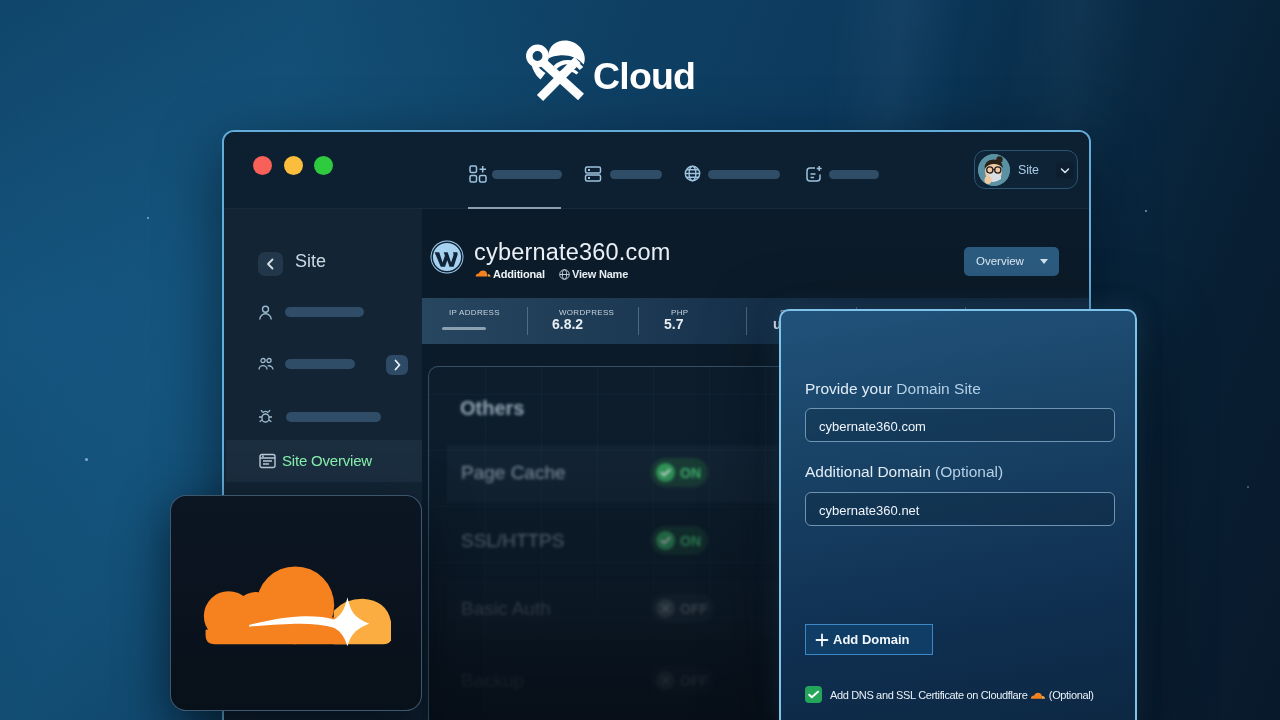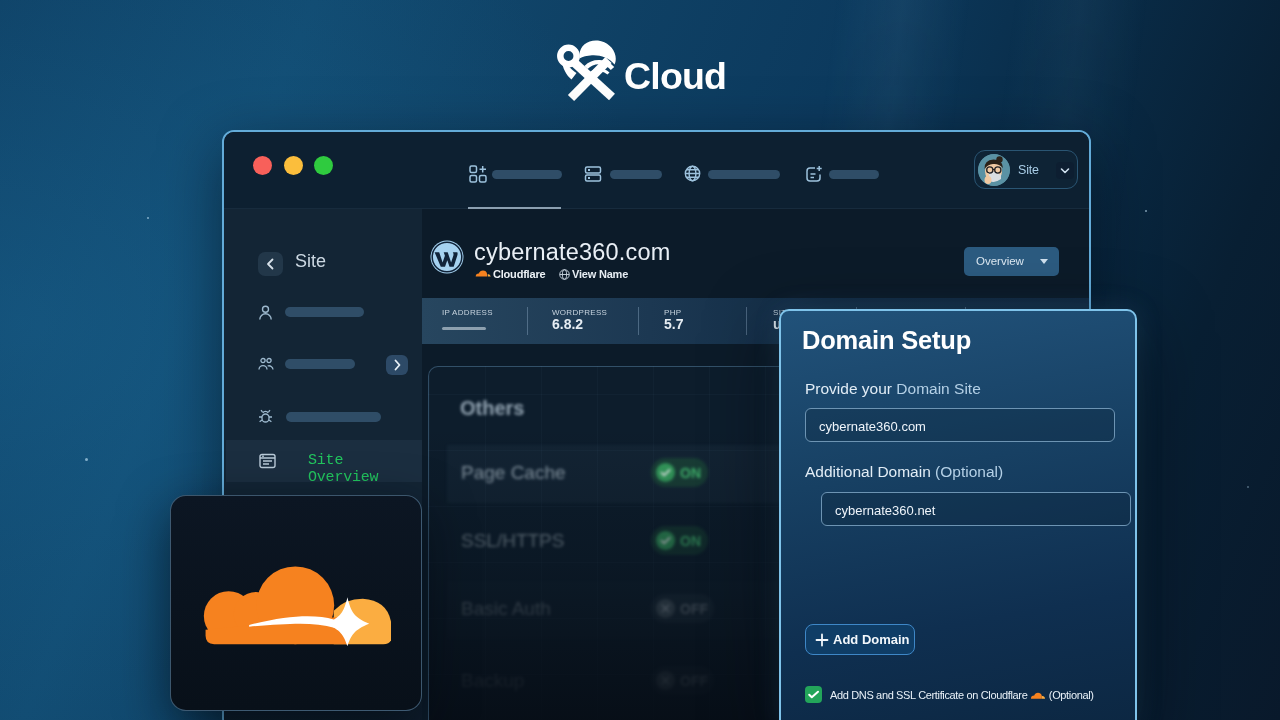--- a/index.html
+++ b/index.html
@@ -46,35 +46,35 @@
   .sidebar { position:absolute; left:0; top:77px; width:198px; height:523px; background:linear-gradient(180deg, #132535 68%, #0e1c2b 100%); }
   .content { position:absolute; left:198px; top:77px; width:671px; height:523px; background:#0c1b29; }
 
   .backbtn { position:absolute; left:34px; top:43px; width:25px; height:24px; border-radius:7px;
     background:#223749; color:#d8e2ea; }
   .backtxt { position:absolute; left:71px; top:42px; font-size:18px; color:#ccd8e2; }
   .sbicon { position:absolute; left:34px; color:#9db9ce; }
   .sbchev { position:absolute; left:162px; top:146px; width:22px; height:20px; border-radius:6px;
     background:#2d4a67; }
   .active-row { position:absolute; left:2px; top:231px; width:196px; height:42px; background:#1b2e40; }
-  .active-row .txt { position:absolute; left:82px; top:12px; font-size:15px; letter-spacing:-0.2px; color:#22c55e;font-family:Liberation Mono, monospace; }
+  .active-row .txt { position:absolute; left:56px; top:12px; font-size:15px; letter-spacing:-0.2px; color:#86efac; }
 
   
   .hdr-domain { position:absolute; left:52px; top:30px; font-size:23.5px; color:#e9eff5; letter-spacing:0.2px; }
   .hdr-sub { position:absolute; left:53px; top:58px; height:14px; width:220px; }
   .actions { position:absolute; left:542px; top:38px; width:95px; height:29px; border-radius:5px;
     background:#2c5b80; }
   .actions span { position:absolute; left:12px; top:8px; font-size:11.5px; color:#dce8f2; }
   .actions .tri { position:absolute; left:76px; top:12px; width:0; height:0;
     border-left:4.5px solid transparent; border-right:4.5px solid transparent; border-top:5.5px solid #cfe0ee; }
 
   
   .stats { position:absolute; left:0; top:89px; width:671px; height:46px;
     background:linear-gradient(90deg, #27465f 0%, #1c3852 34%, #122c45 60%, #102840 100%); }
-  .stat-label { position:absolute; top:10px; font-size:8px; letter-spacing:0.3px; color:#c6d3de; }
+  .stat-label { position:absolute; top:10px; font-size:8px; letter-spacing:0.3px; color:#c6d3de;margin-left:7px; }
   .stat-val { position:absolute; top:18px; font-size:14px; font-weight:bold; color:#e6edf3; }
   .stat-div { position:absolute; top:9px; width:1px; height:28px; background:rgba(165,195,220,0.35); }
 
   
   .card { position:absolute; left:6px; top:157px; width:648px; height:366px;
     border:1px solid rgba(115,165,205,0.35); border-radius:10px;
     background:
       repeating-linear-gradient(90deg, rgba(110,160,200,0.04) 0 1px, transparent 1px 56px),
       repeating-linear-gradient(0deg, rgba(110,160,200,0.04) 0 1px, transparent 1px 56px),
       rgba(17,35,52,0.35);
@@ -99,38 +99,38 @@
   .panel { position:absolute; left:779px; top:309px; width:358px; height:420px;
     border:2px solid #7fc3ea; border-radius:10px;
     background:linear-gradient(170deg, #21527a 0%, #174063 38%, #0f2f50 72%, #0c2742 100%);
     box-shadow:0 22px 70px rgba(2,8,16,0.6), 0 0 26px rgba(100,170,215,0.18); }
   .p-title { position:absolute; left:21px; top:15px; font-size:25.5px; font-weight:bold; letter-spacing:-0.2px; color:#ffffff; }
   .p-label { position:absolute; left:24px; font-size:15.5px; color:#e2edf6; }
   .p-label b { font-weight:normal; color:#b4d0e6; }
   .p-input { position:absolute; left:24px; width:310px; height:34px; border-radius:6px;
     border:1px solid #6d94b3; background:rgba(9,28,45,0.25); }
   .p-input span { position:absolute; left:13px; top:10px; font-size:13px; color:#eef4fa; }
-  .p-btn { position:absolute; left:24px; top:313px; width:110px; height:31px; border-radius:8px;
+  .p-btn { position:absolute; left:24px; top:313px; width:128px; height:31px; border-radius:0;
     background:#0f3d66; border:1.5px solid #3e87c7; }
   .p-btn span { position:absolute; left:27px; top:7px; font-size:13px; font-weight:bold; color:#f2f7fb; }
   .p-check { position:absolute; left:24px; top:375px; width:17px; height:17px; border-radius:4px;
     background:#23a55a; }
   .p-checktxt { position:absolute; left:49px; top:378px; font-size:11px; letter-spacing:-0.35px; color:#e9f1f8; white-space:nowrap; }
 </style>
 </head>
 <body>
   <div class="rays"></div>
   <div class="star" style="left:147px;top:217px;width:2px;height:2px;"></div>
   <div class="star" style="left:1247px;top:486px;width:2px;height:2px;opacity:0.6"></div>
   <div class="star" style="left:1145px;top:210px;width:2px;height:2px;"></div>
   <div class="star" style="left:85px;top:458px;width:3px;height:3px;"></div>
   <div class="star" style="left:1127px;top:351px;width:2px;height:2px;"></div>
   <div class="star" style="left:663px;top:183px;width:2px;height:2px;opacity:0.5"></div>
 
-  <div class="toplogo" style="left:555px;">
+  <div class="toplogo" style="left:524px;">
     <svg width="180" height="70" viewBox="0 0 180 70">
       <circle cx="13.5" cy="20" r="8.2" fill="none" stroke="#ffffff" stroke-width="6.5"></circle>
       <path d="M6.5 24 C 7.5 32 11.5 39.5 16.5 43.5 L 21.5 37 C 16.5 33.5 11.5 29 10.5 24 Z" fill="#ffffff"></path>
       <path d="M24.5 18.5 C 25 9 33.5 3.5 43 4.5 C 52 5.5 59 12 60.5 20 C 61.2 24 60.5 26.5 59.5 28.5 C 54 21.5 45 18.8 37 19.3 C 32 19.6 27.5 20.8 24.5 22.5 Z" fill="#ffffff"></path>
       <path d="M31 31.5 C 38.5 24 51 24.5 57.5 32.5" fill="none" stroke="#ffffff" stroke-width="4.4"></path>
       <path d="M34.5 38.5 C 40.5 32.5 48.5 32.8 53.5 37.5" fill="none" stroke="#ffffff" stroke-width="2.9"></path>
       <path d="M17.5 25 L 57 61" stroke="#ffffff" stroke-width="8.8" fill="none"></path>
       <path d="M53.5 24 L 16 62" stroke="#ffffff" stroke-width="8.8" fill="none"></path>
       <text x="69" y="53" font-family="Liberation Sans, sans-serif" font-size="37.5" font-weight="bold" letter-spacing="-0.8" fill="#ffffff">Cloud</text>
     </svg>
@@ -254,21 +254,21 @@
         <circle cx="17" cy="17" r="16.5" fill="#a6d2f0"></circle>
         <circle cx="17" cy="17" r="14.8" fill="none" stroke="#11243a" stroke-width="1.5"></circle>
         <path d="M4.6 12.2 h4.6 l3.4 10.4 2.3 -6.9 -1.2 -3.5 h4 l3.4 10.3 2.2 -6.7 c0.4 -1.2 0.2 -2 -0.1 -2.8 -0.3 -0.8 -0.7 -0.8 -0.7 -0.8 h4.8 c0 0 0.7 1.3 0 3.4 l-3.6 11.2 h-4.2 l-2.2 -6.6 -2.3 6.6 h-4.2 L4.6 12.2 Z" fill="#11243a"></path>
       </svg>
       <div class="hdr-domain">cybernate360.com</div>
       <div class="hdr-sub">
         <svg style="position:absolute;left:0;top:2px;" width="16" height="8" viewBox="0 0 34 17">
           <path d="M1.5 16 q0 -6.5 6.5 -6.5 q2.5 -6.5 9 -6.5 q7 0 8.5 7 l0 6 Z" fill="#f6821f"></path>
           <path d="M27 16 l0 -5.5 q5.5 0 6.5 5.5 Z" fill="#fbad41"></path>
         </svg>
-        <span style="position:absolute;left:18px;top:1px;font-size:11px;font-weight:bold;letter-spacing:-0.2px;color:#eef3f7;">Cloudflare</span>
+        <span style="position:absolute;left:18px;top:1px;font-size:11px;font-weight:bold;letter-spacing:-0.2px;color:#eef3f7;">Additional</span>
         <svg style="position:absolute;left:84px;top:1.5px;" width="11" height="11" viewBox="0 0 12 12" fill="none" stroke="#ccd7e0" stroke-width="1">
           <circle cx="6" cy="6" r="5.2"></circle>
           <ellipse cx="6" cy="6" rx="2.3" ry="5.2"></ellipse>
           <path d="M0.8 6 h10.4"></path>
         </svg>
         <span style="position:absolute;left:97px;top:1px;font-size:11px;font-weight:bold;letter-spacing:-0.2px;color:#e7edf3;">View Name</span>
       </div>
       <div class="actions">
         <span>Overview</span>
         <div class="tri"></div>
@@ -349,27 +349,26 @@
         <path d="M3 80 L170 64 L170 97 L13 97 Q3 97 3 87 Z"></path>
       </g>
       <g fill="#ffffff">
         <path d="M169 42 C173 59 177 66 194.5 73 C177 80 173 86.5 169 99.5 C165 86.5 161 80 143.5 73 C161 66 165 59 169 42 Z"></path>
         <path d="M54 74.5 C100 62.5 132 62 153 68 L154.5 78 C128 70.5 100 73 54 76.5 Z"></path>
       </g>
     </svg>
   </div>
 
   <div class="panel">
-    <div class="p-title">Domain Setup</div>
     <div class="p-label" style="top:69px;">Provide your <b>Domain Site</b></div>
     <div class="p-input" style="top:97px;">
       <span>cybernate360.com</span>
     </div>
     <div class="p-label" style="top:152px;">Additional Domain <b>(Optional)</b></div>
-    <div class="p-input" style="top:181px;margin-left:16px;">
+    <div class="p-input" style="top:181px;">
       <span>cybernate360.net</span>
     </div>
     <div class="p-btn">
       <svg style="position:absolute;left:9px;top:8px;" width="14" height="14" viewBox="0 0 14 14">
         <path d="M7 1.5 v11 M1.5 7 h11" stroke="#f2f7fb" stroke-width="1.8" stroke-linecap="round"></path>
       </svg>
       <span>Add Domain</span>
     </div>
     <div class="p-check">
       <svg width="17" height="17" viewBox="0 0 17 17">

